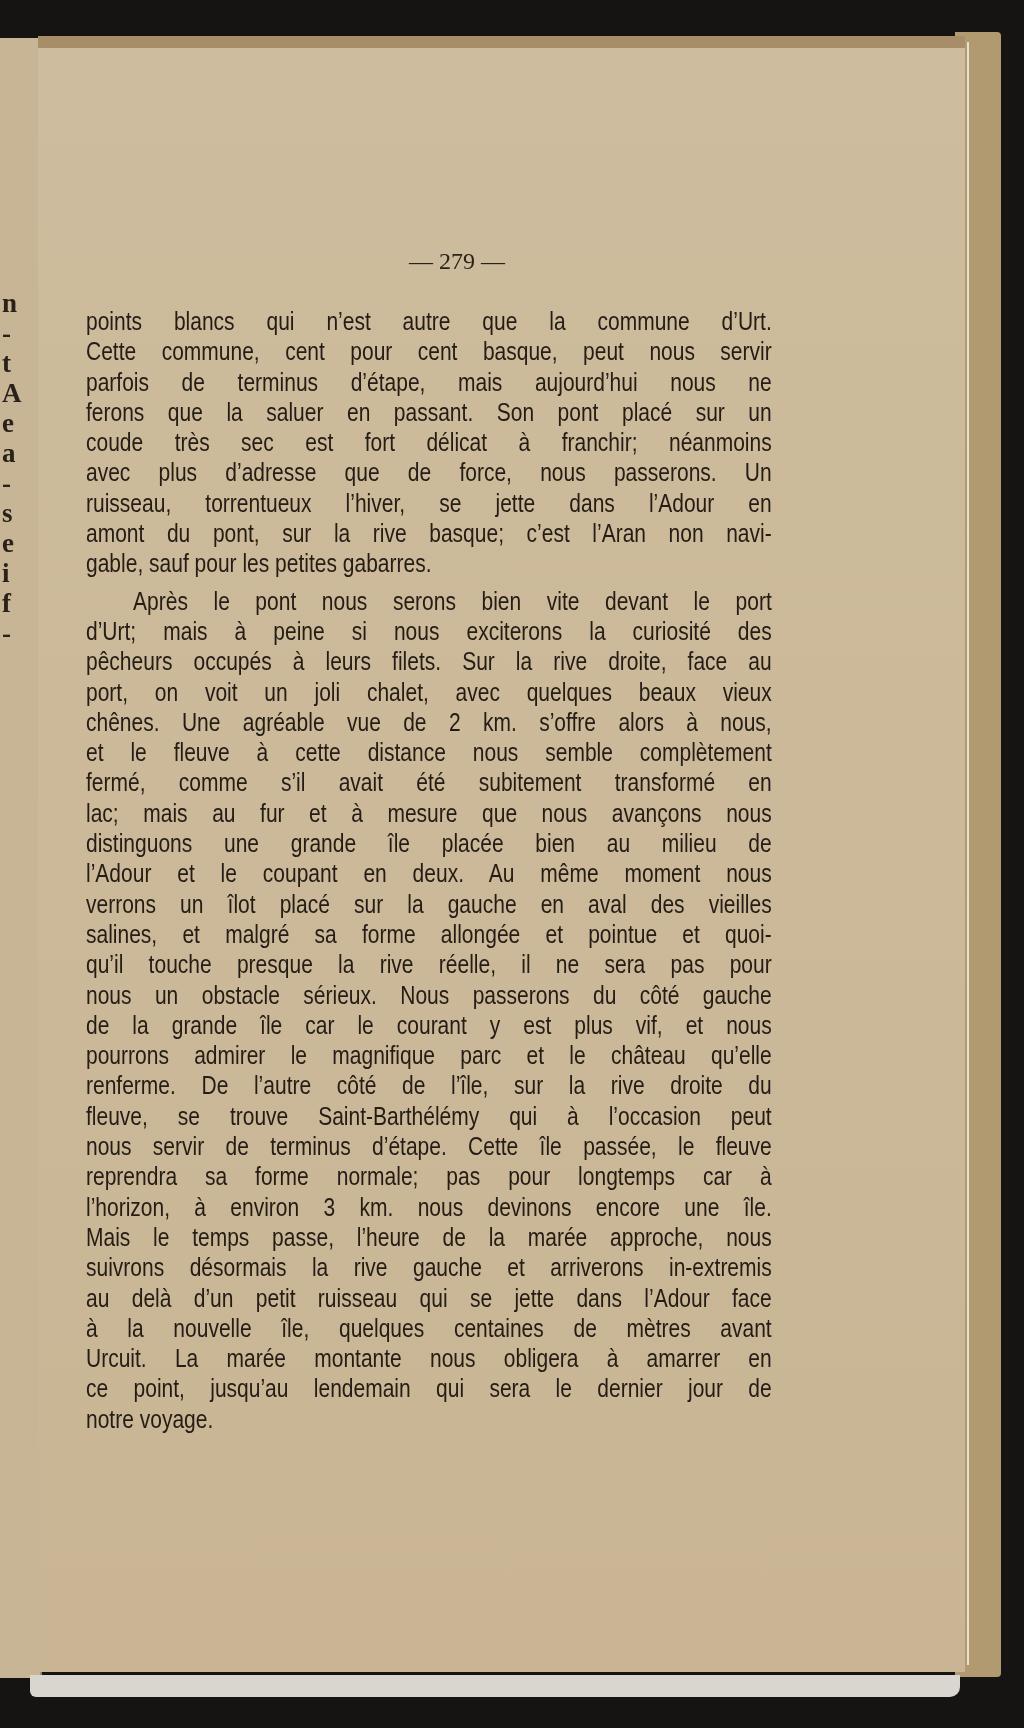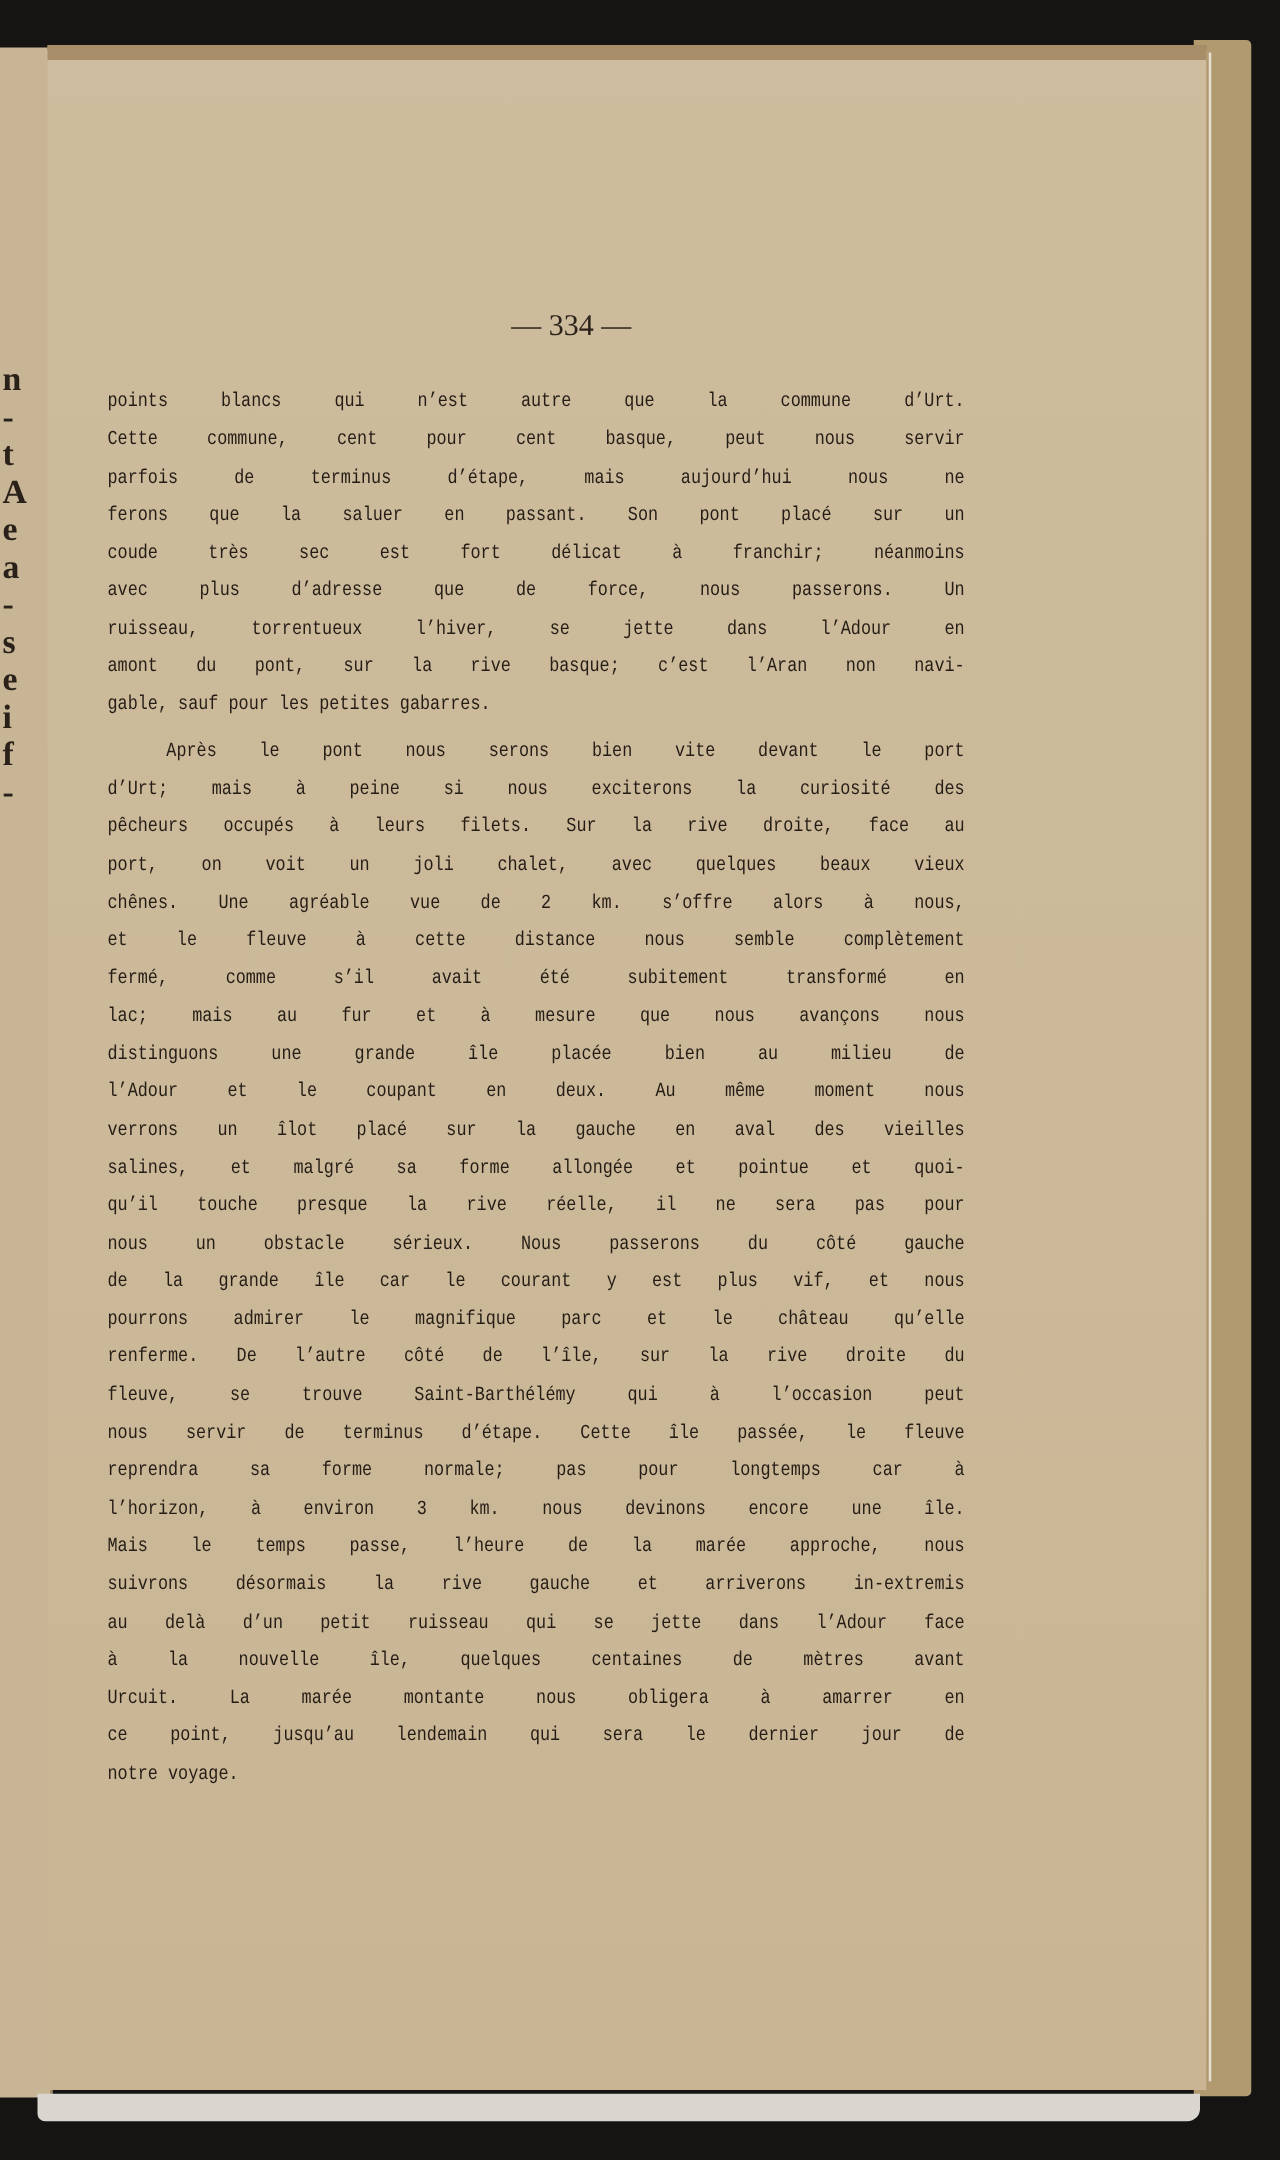--- a/index.html
+++ b/index.html
@@ -9,21 +9,21 @@
   .right-edges { position:absolute; left:955px; top:32px; width:46px; height:1645px; background:#b19a70; border-radius:0 4px 4px 0; }
   .right-edges .line { position:absolute; top:10px; bottom:12px; width:2px; background:#e6e0d2; }
   .page { position:absolute; left:38px; top:36px; width:927px; height:1632px;
           background:linear-gradient(180deg,#cdbc9d 0%,#cbb999 50%,#c9b594 100%);
           border-top:4px solid #8b6a46; }
   .torn-top { position:absolute; left:0; right:0; top:-4px; height:12px; background:#a88e68; }
   .bottom-edge { position:absolute; left:30px; top:1675px; width:930px; height:22px; background:#d9d6cf; border-radius:0 0 10px 6px; }
   .page-number { position:absolute; left:0; width:838px; top:208px; text-align:center;
           font-family:"Liberation Serif", serif; font-size:24px; color:#2b231b; }
   .body-text { position:absolute; left:48px; top:266px; width:686px;
-          font-family:Liberation Mono, monospace; font-size:16px; color:#241c15; line-height:30.3px; }
+          font-family:Liberation Sans, sans-serif; font-size:25px; color:#241c15; line-height:30.3px; }
   .body-text .ln { display:block; white-space:nowrap; text-align:justify; text-align-last:justify; transform:scaleX(0.84); transform-origin:left; width:119%; }
   .body-text .ln.last { text-align-last:left; }
   .body-text .ln.indent { padding-left:56px; box-sizing:border-box; }
   .para { margin:0 0 7px 0; }
 </style>
 </head>
 <body>
 
 <div class="left-page" id="leftPage">
     <span class="frag" style="top: 250px;">n</span>
@@ -40,21 +40,21 @@
     <span class="frag" style="top: 580px;">-</span>
   </div>
 <div class="right-edges">
   <div class="line" style="left:6px"></div>
   <div class="line" style="left:12px"></div>
 </div>
 <div class="bottom-edge"></div>
 
 <div class="page">
   <div class="torn-top"></div>
-  <div class="page-number">— 334 —</div>
+  <div class="page-number">— 279 —</div>
   <div class="body-text" id="bodyText">
       <div class="para">
         <span class="ln">points blancs qui n’est autre que la commune d’Urt.</span>
         <span class="ln">Cette commune, cent pour cent basque, peut nous servir</span>
         <span class="ln">parfois de terminus d’étape, mais aujourd’hui nous ne</span>
         <span class="ln">ferons que la saluer en passant. Son pont placé sur un</span>
         <span class="ln">coude très sec est fort délicat à franchir; néanmoins</span>
         <span class="ln">avec plus d’adresse que de force, nous passerons. Un</span>
         <span class="ln">ruisseau, torrentueux l’hiver, se jette dans l’Adour en</span>
         <span class="ln">amont du pont, sur la rive basque; c’est l’Aran non navi-</span>

